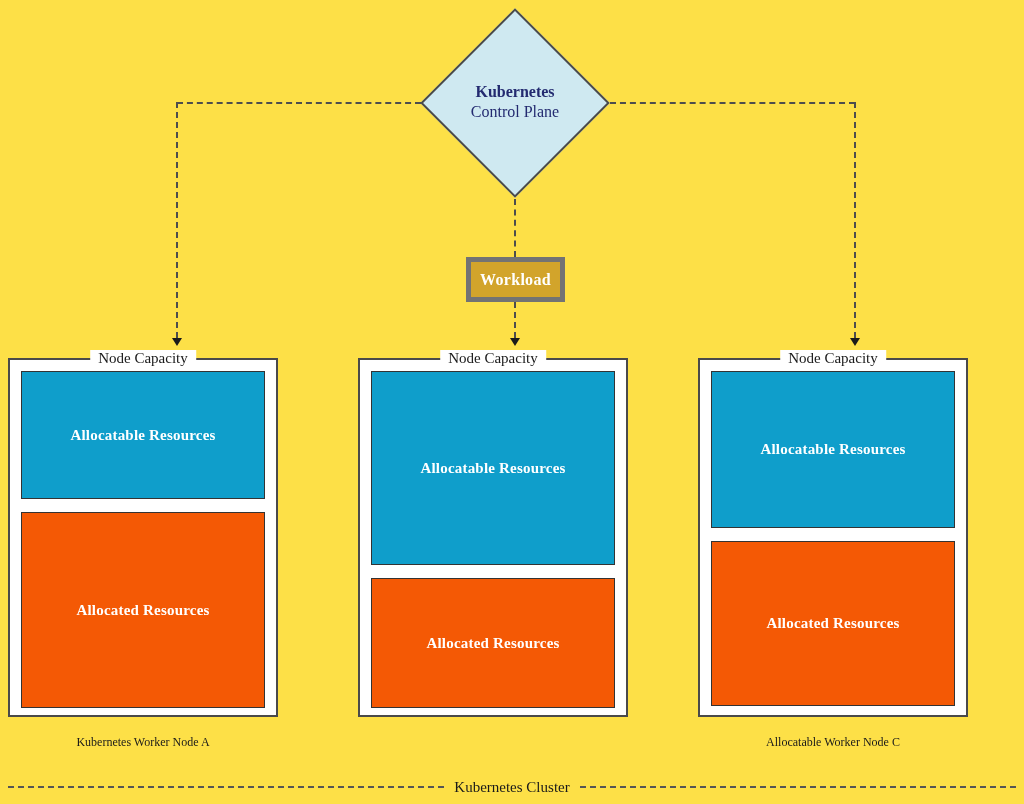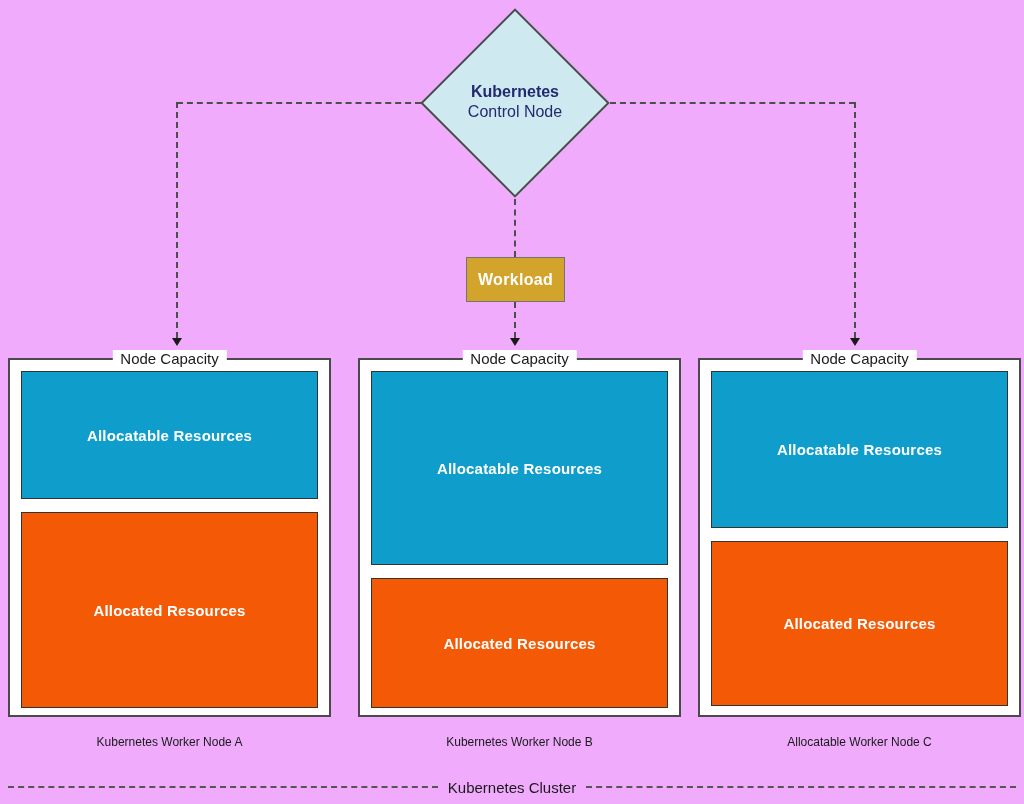--- a/index.html
+++ b/index.html
@@ -1,47 +1,47 @@
 <!DOCTYPE html>
 <html style="--c-diamond: #cfe9f1; --c-navy: #232a70; --c-gold: #d2a42b; --c-blue: #0f9ecb; --c-orange: #f45905;"><head>
 <meta charset="utf-8">
 <style>
   html,body{margin:0;padding:0;background:#ffffff;}
   #stage{
-    position:relative;width:1024px;height:804px;background:#f0abfc;
-    font-family:Liberation Sans, sans-serif;color:#1a1a1a;overflow:hidden;
+    position:relative;width:1024px;height:804px;background:#fde047;
+    font-family:Liberation Serif, serif;color:#1a1a1a;overflow:hidden;
   }
   
   .diamond{
     position:absolute;left:448px;top:36px;width:134px;height:134px;
     background:var(--c-diamond,#cfe9f1);border:2px solid #4a4a4a;
     transform:rotate(45deg);box-sizing:border-box;
   }
   .diamond-text{
     position:absolute;left:405px;top:82px;width:220px;text-align:center;
     color:var(--c-navy,#232a70);font-size:16px;line-height:20px;
   }
   .diamond-text .l1{font-weight:bold;}
   
   .workload{
     position:absolute;left:466px;top:257px;width:99px;height:45px;
-    background:var(--c-gold,#d2a42b);border:1px solid #737373;box-sizing:border-box;
+    background:var(--c-gold,#d2a42b);border:5px solid #737373;box-sizing:border-box;
     display:flex;align-items:center;justify-content:center;
     color:#ffffff;font-weight:bold;font-size:16px;letter-spacing:.3px;
   }
   
   .hdash{position:absolute;height:0;border-top:2px dashed #4d4d4d;}
   .vdash{position:absolute;width:0;border-left:2px dashed #4d4d4d;}
   .arrow-down{
     position:absolute;width:0;height:0;
     border-left:5px solid transparent;border-right:5px solid transparent;
     border-top:8px solid #1a1a1a;
   }
   
-  .node{position:absolute;top:358px;width:323px;}
+  .node{position:absolute;top:358px;width:270px;}
   .node-box{
     position:relative;border:2px solid #4a4a4a;box-sizing:border-box;
     height:359px;padding:11px 11px 9px 11px;background:#ffffff;
   }
   .legend{
     position:absolute;top:-10px;left:50%;transform:translateX(-50%);
     background:#ffffff;padding:0 8px;font-size:15px;white-space:nowrap;color:#1a1a1a;
   }
   .res{
     box-sizing:border-box;border:1px solid #333333;
@@ -63,21 +63,21 @@
   .cluster .cluster-label{padding:0 10px;font-size:15px;white-space:nowrap;color:#1a1a1a;}
 </style>
 </head>
 <body>
 
 <div id="stage">
 
   <div class="diamond"></div>
   <div class="diamond-text">
     <div class="l1">Kubernetes</div>
-    <div class="l2">Control Node</div>
+    <div class="l2">Control Plane</div>
   </div>
 
   <div class="hdash" style="left:177px;top:102px;width:244px;"></div>
   <div class="vdash" style="left:176px;top:102px;height:236px;"></div>
   <div class="arrow-down" style="left:172px;top:338px;"></div>
 
   <div class="hdash" style="left:610px;top:102px;width:245px;"></div>
   <div class="vdash" style="left:854px;top:102px;height:236px;"></div>
   <div class="arrow-down" style="left:850px;top:338px;"></div>
 
@@ -104,21 +104,20 @@
   <div class="node" style="left:358px;">
     <div class="node-box">
       <span class="legend">Node Capacity</span>
       <div class="res blue" style="height: 194px;">
         <span>Allocatable Resources</span>
       </div>
       <div class="res orange" style="height: 130px;">
         <span>Allocated Resources</span>
       </div>
     </div>
-    <div class="node-name">Kubernetes Worker Node B</div>
   </div>
 
   <div class="node" style="left:698px;">
     <div class="node-box">
       <span class="legend">Node Capacity</span>
       <div class="res blue" style="height: 157px;">
         <span>Allocatable Resources</span>
       </div>
       <div class="res orange" style="height: 165px;">
         <span>Allocated Resources</span>

